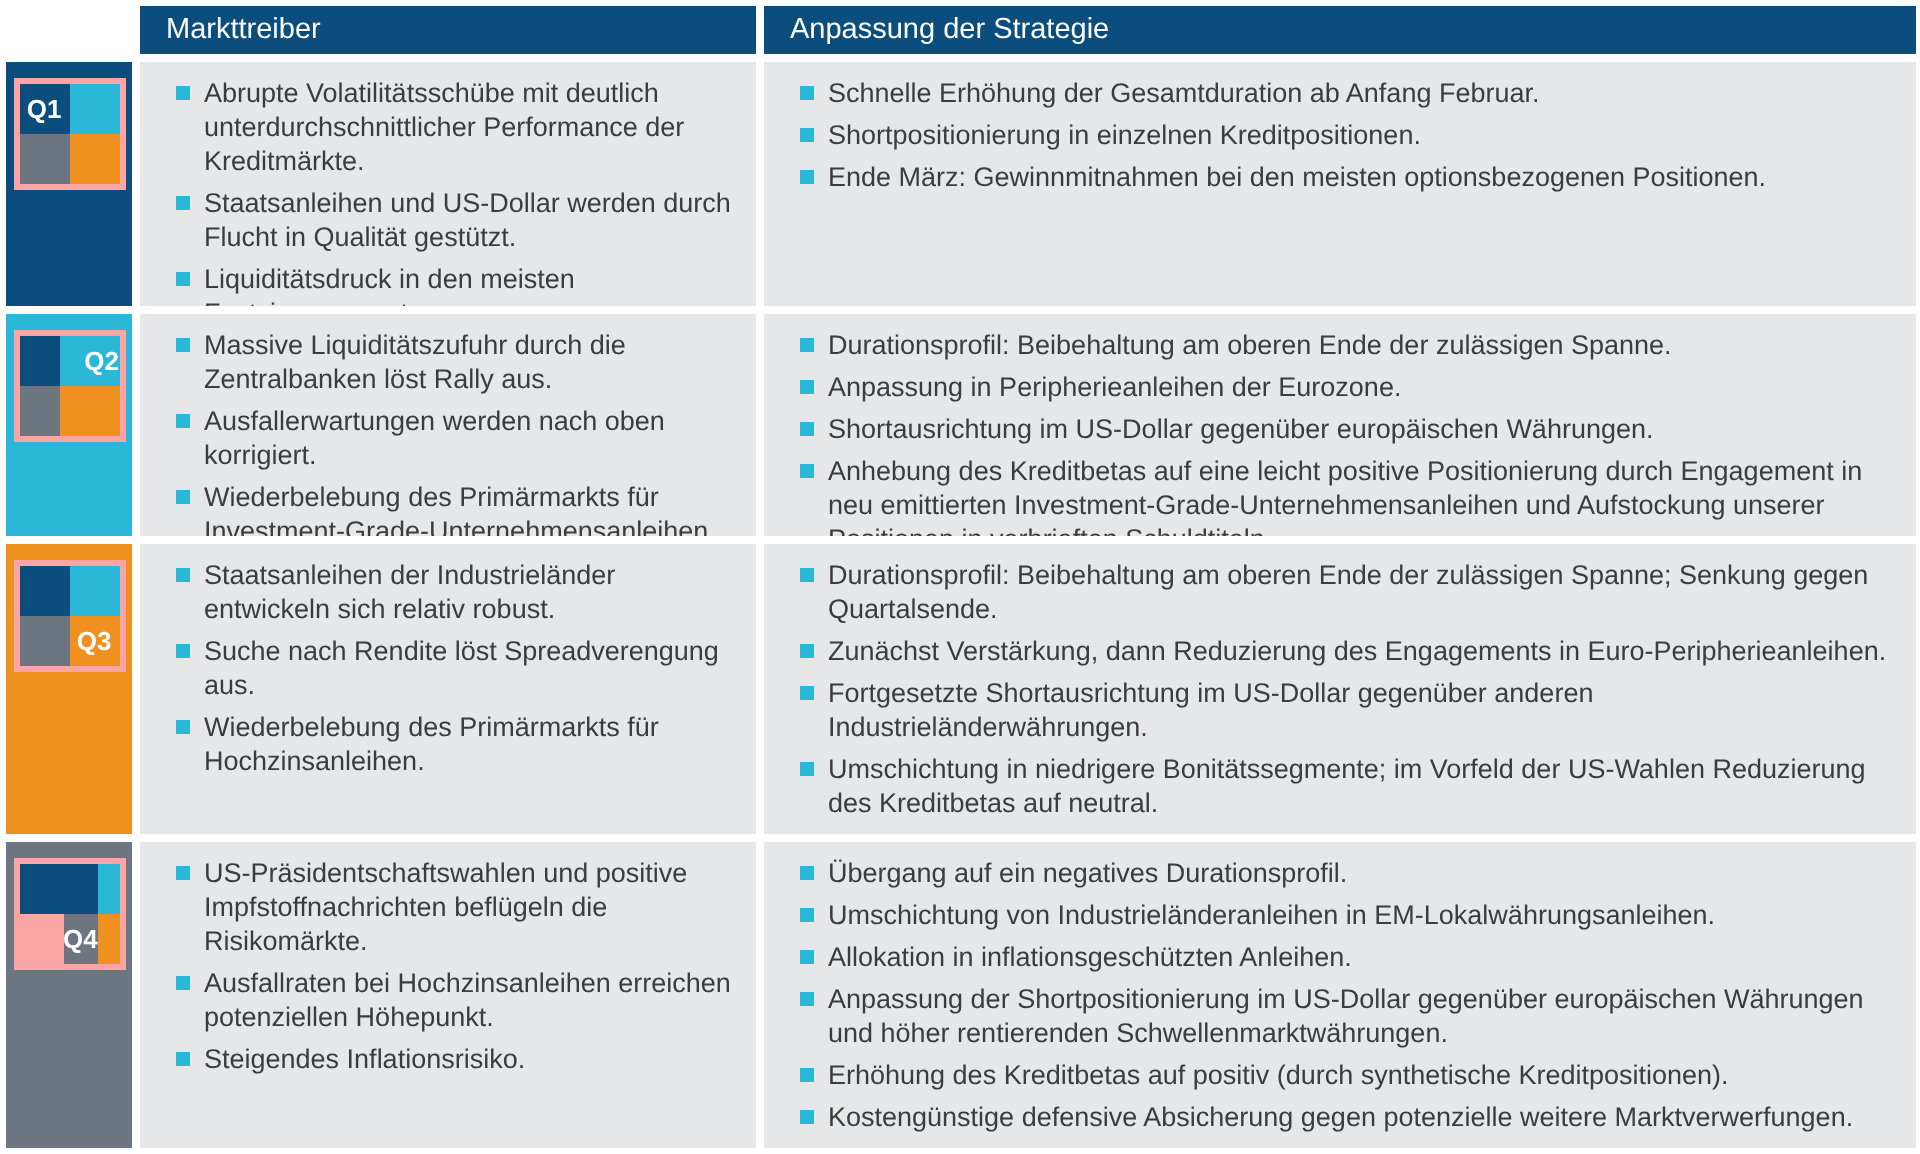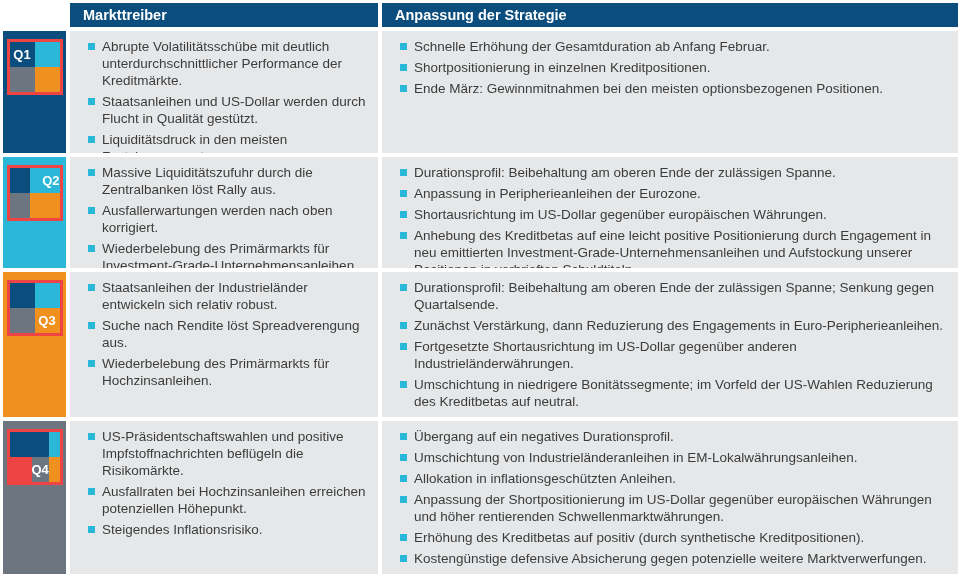--- a/index.html
+++ b/index.html
@@ -14,32 +14,32 @@
     grid-template-rows: 24px 122px 111px 145px 153px;
     column-gap: 4px;
     row-gap: 4px;
     padding: 3px 0 0 3px;
     box-sizing: border-box;
   }
   .corner { background: #ffffff; }
   .header-cell {
     background: var(--navy, #0b4d7c);
     color: #ffffff;
-    font-weight: bold;
+    font-weight: normal;
     font-size: 14.5px;
     line-height: 24px;
     padding-left: 13px;
     overflow: hidden;
     white-space: nowrap;
   }
   .qblock { overflow: hidden; }
   .qsquare {
     width: 56px; height: 56px;
     margin: 8px auto 0 auto;
-    background: #ef4444;
+    background: #fca5a5;
     box-sizing: border-box;
     padding: 3px;
     display: grid;
     grid-template-columns: 1fr 1fr;
     grid-template-rows: 1fr 1fr;
     gap: 0;
   }
   .quad {
     display: flex; align-items: center; justify-content: center;
   }

